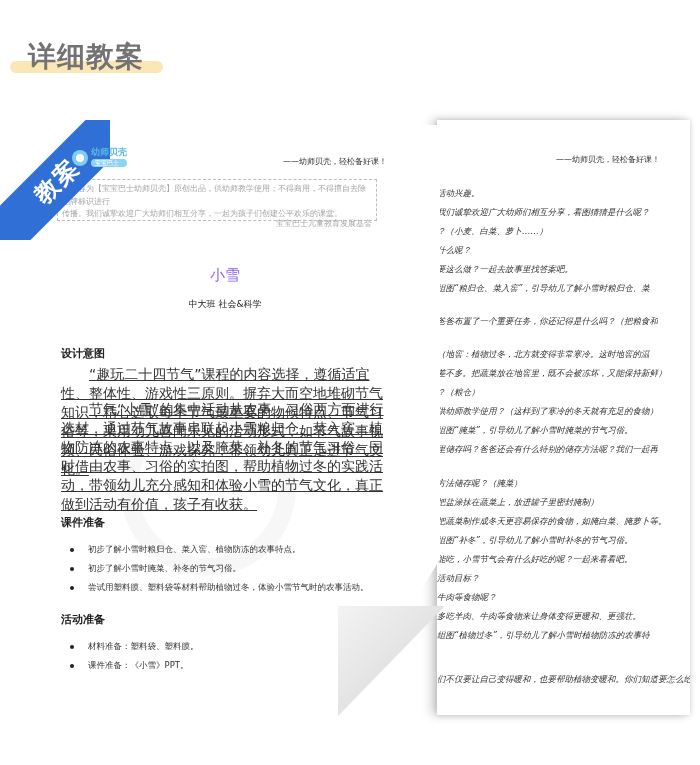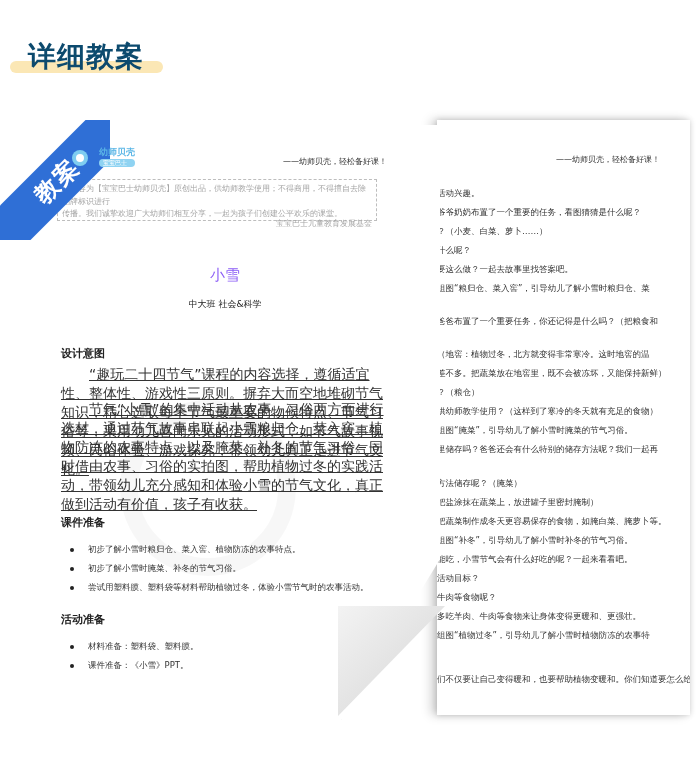--- a/index.html
+++ b/index.html
@@ -4,40 +4,40 @@
 <style>
   html, body { margin:0; padding:0; }
   body {
     width:700px; height:765px; position:relative; overflow:hidden;
     background:#ffffff;
     font-family:"DejaVu Sans","Liberation Sans",sans-serif;
     color:#222;
   }
   .header-title {
     position:absolute; left:28px; top:38px;
-    font-size:28px; font-weight:bold; color:#0c4a6e; letter-spacing:1px;
+    font-size:28px; font-weight:bold; color:#737373; letter-spacing:1px;
     z-index:2;
   }
   .header-bar {
     position:absolute; left:10px; top:61px; width:153px; height:12px;
     background:#fbe7b5; border-radius:6px; z-index:1;
   }
   
   .page-right {
     position:absolute; left:437px; top:120px; width:253px; height:595px;
     background:#fff;
     box-shadow: 0 0 6px rgba(0,0,0,0.18), -6px 0 10px rgba(0,0,0,0.18);
     overflow:hidden;
   }
   .page-right .slogan {
     position:absolute; right:30px; top:34px; font-size:8px; color:#333;
   }
   .page-right .lines { position:absolute; left:0; top:68px; width:240px; }
   .page-right .line {
-    position:absolute; left:0; font-size:8.5px; color:#333; white-space:nowrap; overflow:hidden;
+    position:absolute; left:0; font-size:8.5px; color:#333; white-space:nowrap; overflow:hidden;font-style:italic;
   }
   
   .page-left {
     position:absolute; left:10px; top:125px; width:430px; height:595px;
     background:#fff;
     box-shadow: 0 0 6px rgba(0,0,0,0.15);
     clip-path: polygon(0 0, 100% 0, 100% 73%, 77% 100%, 0 100%);
   }
   .ribbon-wrap {
     position:absolute; left:0; top:120px; width:110px; height:120px; overflow:hidden; z-index:5;
@@ -45,21 +45,21 @@
   .ribbon {
     position:absolute; left:-48px; top:38px; width:210px; height:46px;
     background:#2f6fd6; transform:rotate(-45deg);
     display:flex; align-items:center; justify-content:center;
     color:#fff; font-size:24px; font-weight:bold; letter-spacing:2px;
   }
   .ribbon-fold {
     position:absolute; left:0; top:232px; width:8px; height:8px; background:#1d4a9c; z-index:4;
   }
   .logo {
-    position:absolute; left:72px; top:148px; display:flex; align-items:center; gap:11px; z-index:6;
+    position:absolute; left:72px; top:148px; display:flex; align-items:center; gap:3px; z-index:6;
   }
   .logo .logo-mark {
     width:16px; height:16px; border-radius:50%; background:#7fcdf0; position:relative;
   }
   .logo .logo-mark::after {
     content:""; position:absolute; left:4px; top:4px; width:8px; height:8px; border-radius:50%; background:#fff;
   }
   .logo .logo-text { display:flex; flex-direction:column; line-height:1; }
   .logo .logo-name { font-size:9px; color:#5bb6e6; font-weight:bold; }
   .logo .logo-sub { margin-top:2px; font-size:6px; color:#fff; background:#8fd3f2; border-radius:4px; padding:1px 4px; }
@@ -90,21 +90,21 @@
 </head>
 <body>
 
 <div class="header-title">详细教案</div>
 <div class="header-bar"></div>
 
 <div class="page-right">
   <div class="slogan">——幼师贝壳，轻松备好课！</div>
   <div class="lines">
     <div class="line" style="top:0px">活动兴趣。</div>
-    <div class="line" style="top:19px">爷爷奶奶布置了一个重要的任务，看图猜猜是什么呢？</div>
+    <div class="line" style="top:19px">我们诚挚欢迎广大幼师们相互分享，看图猜猜是什么呢？</div>
     <div class="line" style="top:38px">？（小麦、白菜、萝卜……）</div>
     <div class="line" style="top:57px">什么呢？</div>
     <div class="line" style="top:76px">要这么做？一起去故事里找答案吧。</div>
     <div class="line" style="top:95px">组图“粮归仓、菜入窖”，引导幼儿了解小雪时粮归仓、菜</div>
     <div class="line" style="top:128px">爸爸布置了一个重要任务，你还记得是什么吗？（把粮食和</div>
     <div class="line" style="top:161px">（地窖：植物过冬，北方就变得非常寒冷。这时地窖的温</div>
     <div class="line" style="top:180px">差不多。把蔬菜放在地窖里，既不会被冻坏，又能保持新鲜）</div>
     <div class="line" style="top:199px">？（粮仓）</div>
     <div class="line" style="top:218px">供幼师教学使用？（这样到了寒冷的冬天就有充足的食物）</div>
     <div class="line" style="top:237px">组图“腌菜”，引导幼儿了解小雪时腌菜的节气习俗。</div>

